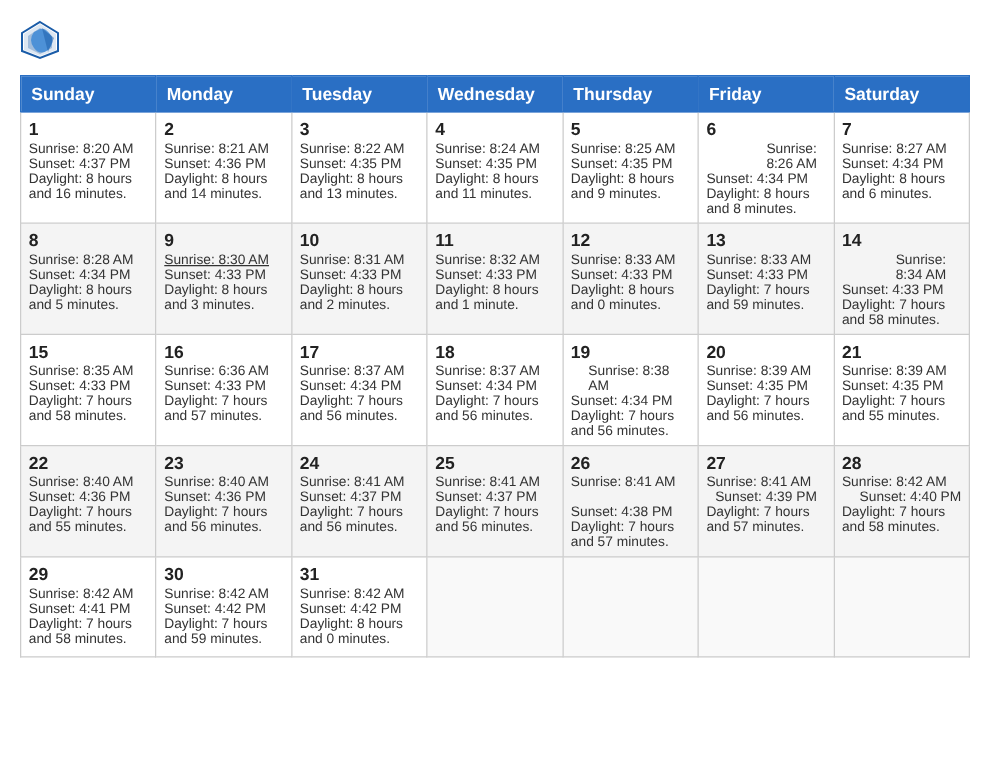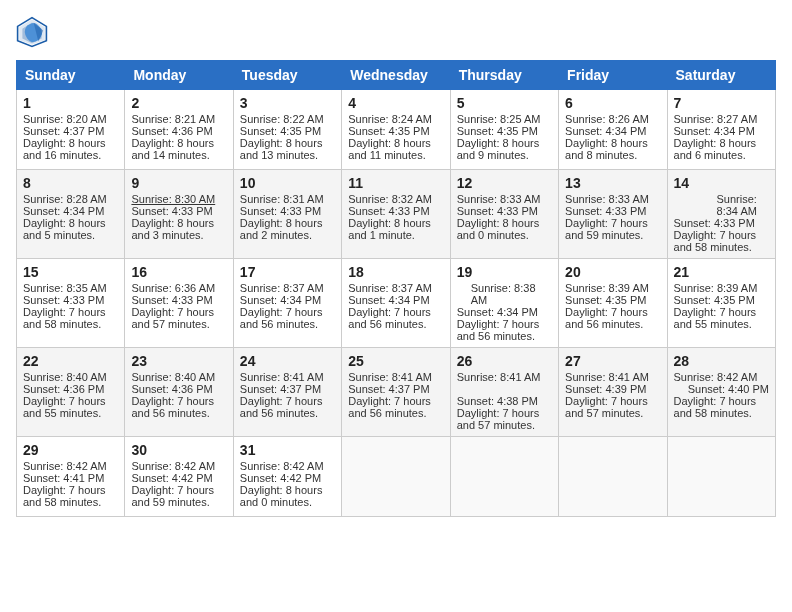--- a/index.html
+++ b/index.html
@@ -153,21 +153,21 @@
         </td>
         <td>
           <span class="day-num">5</span>
           <span style="display: block;">Sunrise: 8:25 AM</span>
           <span style="display: block;">Sunset: 4:35 PM</span>
           <span style="display: block;">Daylight: 8 hours</span>
           <span style="display: block;">and 9 minutes.</span>
         </td>
         <td>
           <span class="day-num">6</span>
-          <span style="display: block;">Sunrise: 8:26 AM</span>
+          <span style="display: block; margin-left: 48px;">Sunrise: 8:26 AM</span>
           <span style="display: block;">Sunset: 4:34 PM</span>
           <span style="display: block;">Daylight: 8 hours</span>
           <span style="display: block;">and 8 minutes.</span>
         </td>
         <td>
           <span class="day-num">7</span>
           <span style="display: block;">Sunrise: 8:27 AM</span>
           <span style="display: block;">Sunset: 4:34 PM</span>
           <span style="display: block;">Daylight: 8 hours</span>
           <span style="display: block;">and 6 minutes.</span>
@@ -307,21 +307,21 @@
         <td>
           <span class="day-num">26</span>
           <span style="display: block;">Sunrise: 8:41 AM</span>
           <span style="display: block; margin-top: 12px;">Sunset: 4:38 PM</span>
           <span style="display: block;">Daylight: 7 hours</span>
           <span style="display: block;">and 57 minutes.</span>
         </td>
         <td>
           <span class="day-num">27</span>
           <span style="display: block;">Sunrise: 8:41 AM</span>
-          <span style="display: block;">Sunset: 4:39 PM</span>
+          <span style="display: block; text-align: center;">Sunset: 4:39 PM</span>
           <span style="display: block;">Daylight: 7 hours</span>
           <span style="display: block;">and 57 minutes.</span>
         </td>
         <td>
           <span class="day-num">28</span>
           <span style="display: block;">Sunrise: 8:42 AM</span>
           <span style="display: block; text-align: right;">Sunset: 4:40 PM</span>
           <span style="display: block;">Daylight: 7 hours</span>
           <span style="display: block;">and 58 minutes.</span>
         </td>

